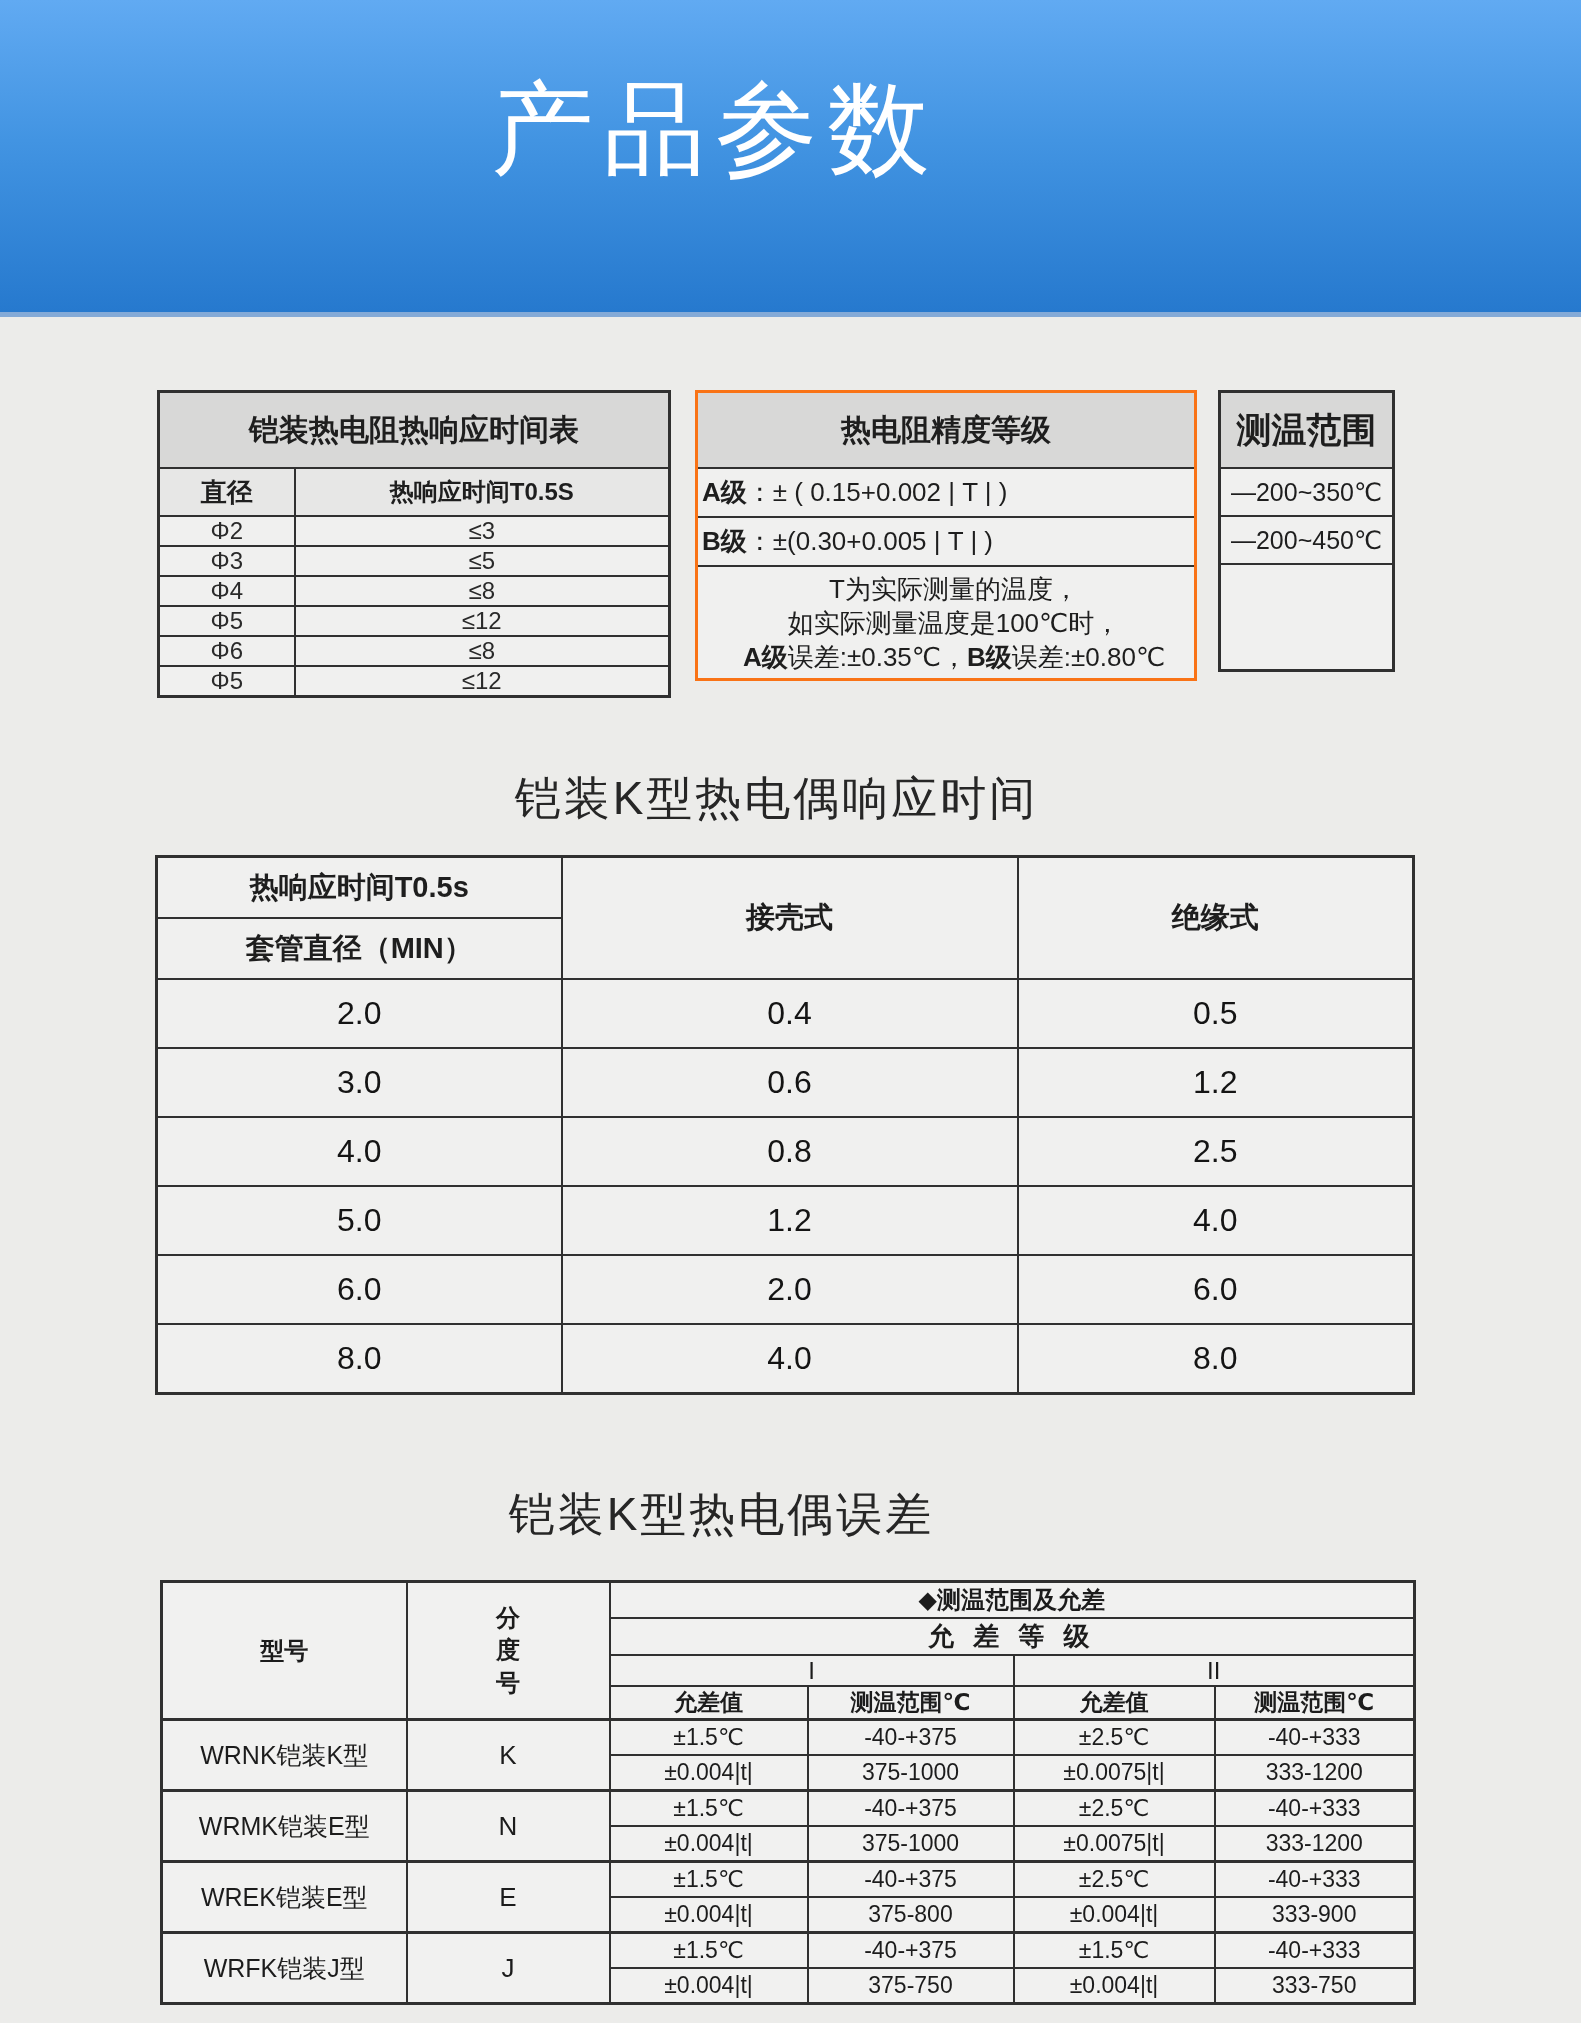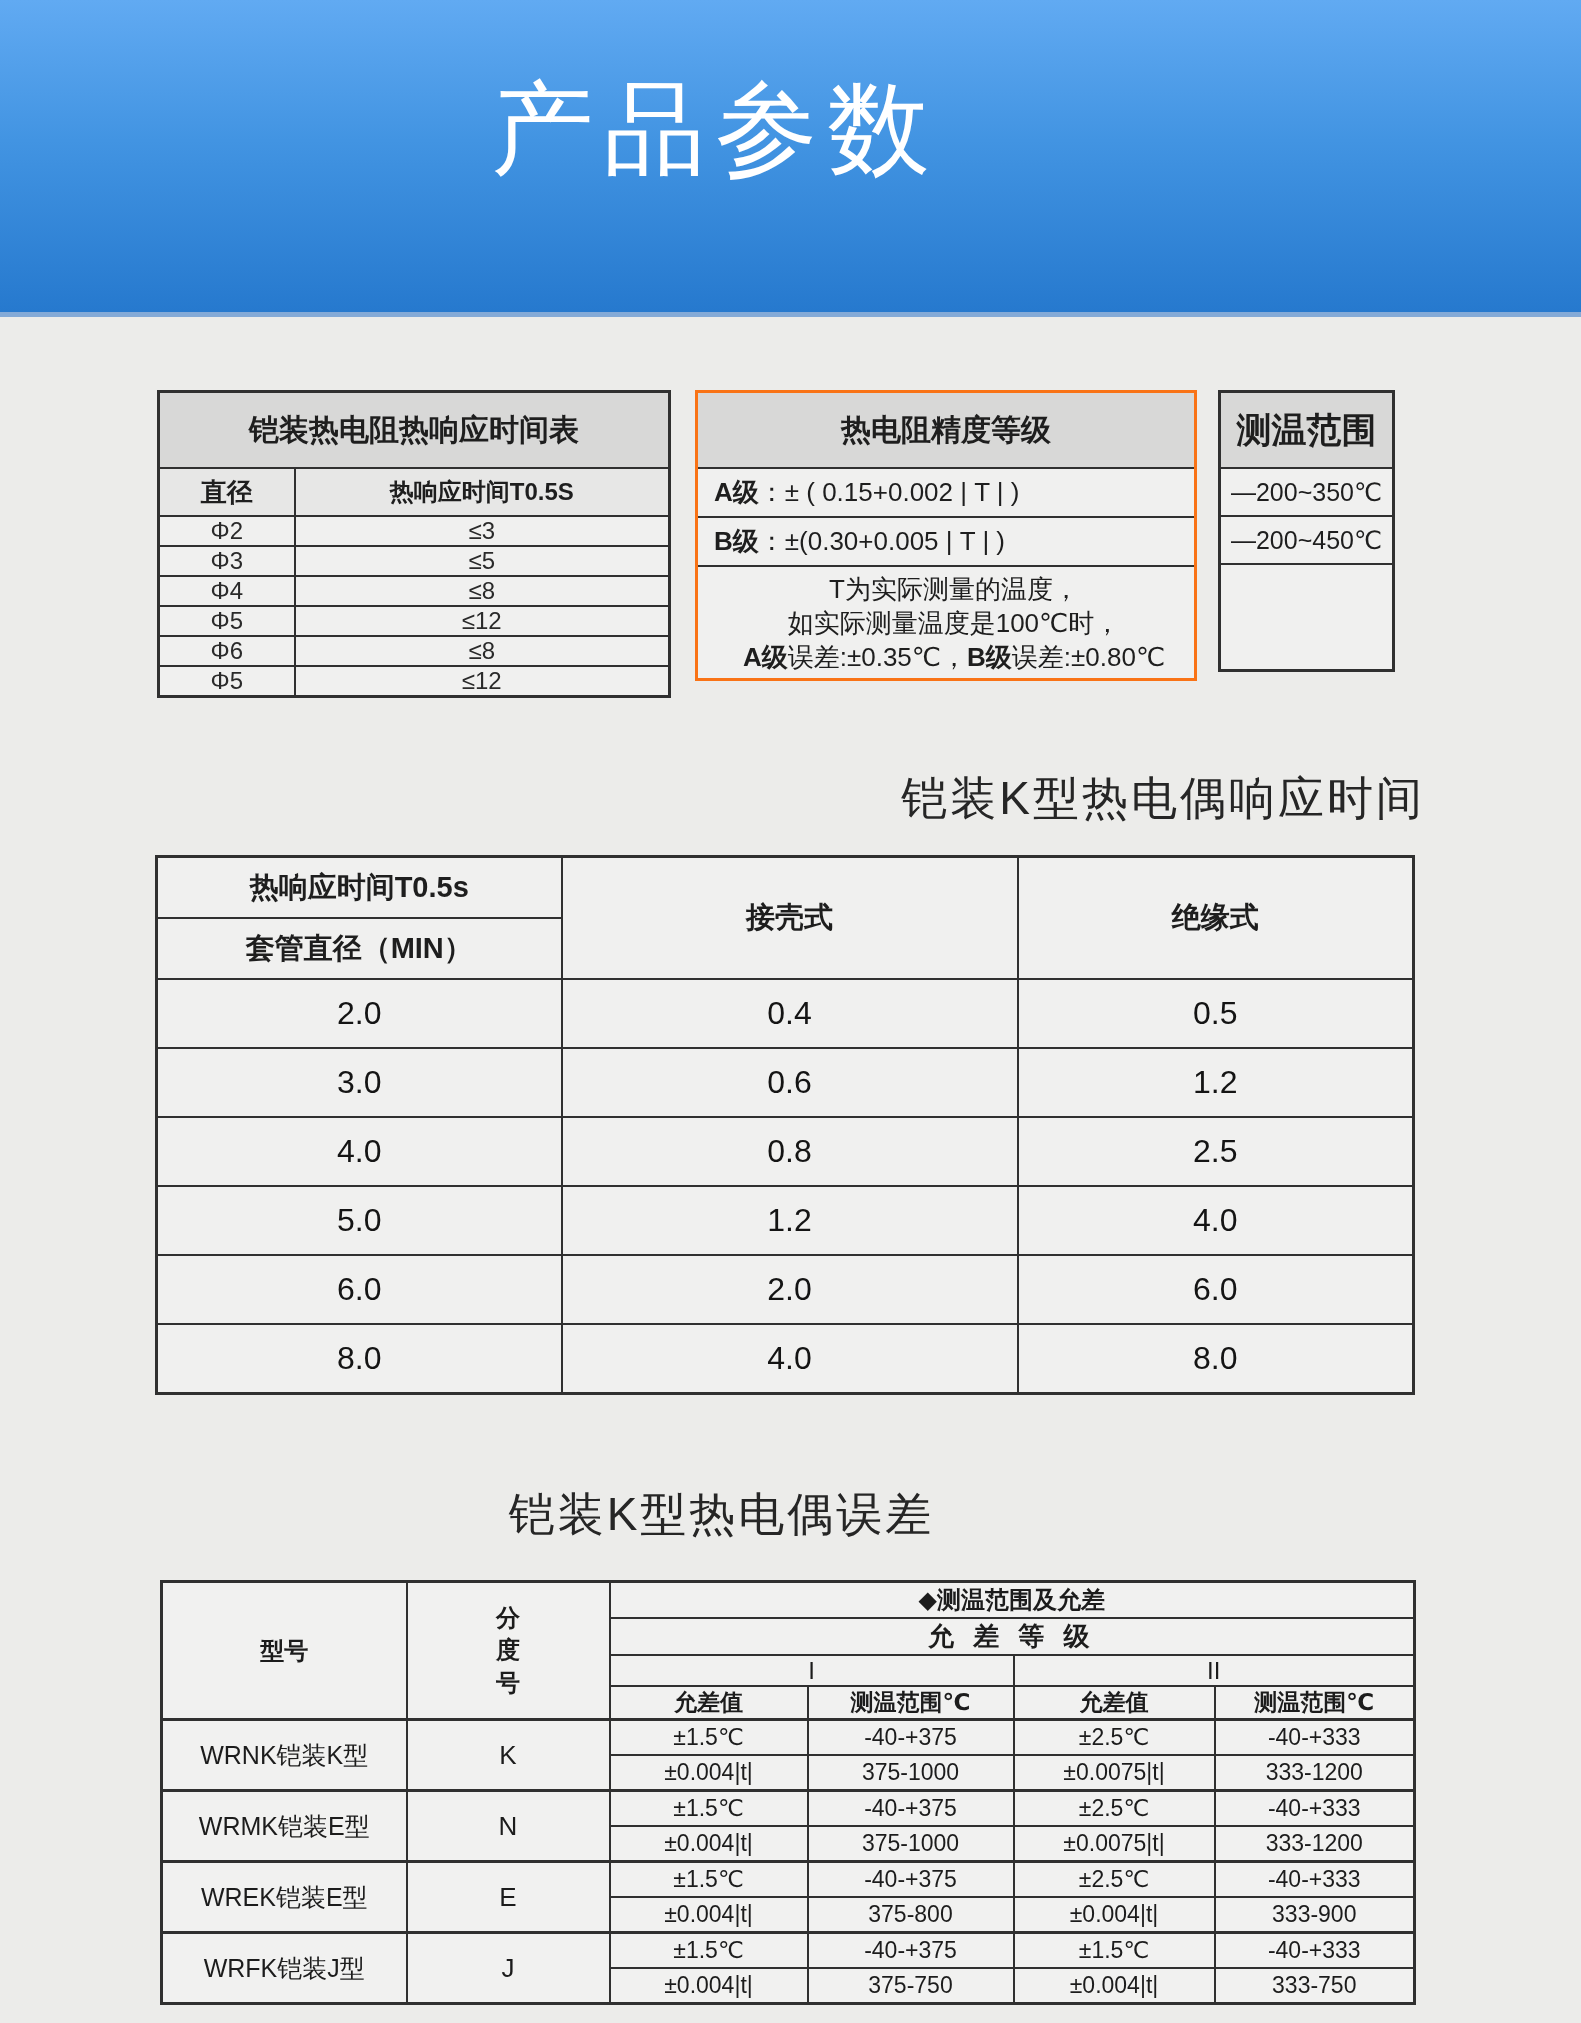--- a/index.html
+++ b/index.html
@@ -31,33 +31,33 @@
   .t1{left:157px;top:390px;width:511px;border:3px solid #303030;padding-left:42px;}
   .t1 .band td{height:74px;font-size:30px;font-weight:bold;}
   .t1 .hdr td{height:46px;background:#e7e7e6;font-weight:bold;}
   .t1 .hdr .c1{font-size:26px;}
   .t1 .hdr .c2{font-size:24px;}
   .t1 .r td{height:23px;font-size:24px;color:#2a2a2a;}
 
   
   .t2{left:695px;top:390px;width:502px;border:3px solid #f97316;}
   .t2 .band td{height:74px;font-size:30px;font-weight:bold;}
-  .t2 .g td{height:47px;font-size:26px;text-align:left;padding-left:16px;}
+  .t2 .g td{height:47px;font-size:26px;text-align:left;padding-left:4px;}
   .t2 .g b{font-weight:bold;}
   .t2 .notes td{height:103px;font-size:26px;text-align:center;padding:4px 0 4px 16px;line-height:34px;}
 
   
   .t3{left:1218px;top:390px;width:177px;border:3px solid #303030;}
   .t3 .band td{height:74px;font-size:35px;font-weight:bold;}
   .t3 .r td{height:46px;font-size:25px;}
   .t3 .filler td{height:104px;}
 
   
   .sec-title{position:absolute;text-align:center;font-size:46px;color:#262626;letter-spacing:3px;}
-  .sec2{left:168px;top:768px;width:1257px;text-align:right;}
+  .sec2{left:148px;top:768px;width:1257px;}
   .sec3{left:160px;top:1484px;width:1253px;padding-right:130px;box-sizing:border-box;}
 
   
   .t4{left:155px;top:855px;width:1257px;border:3px solid #303030;}
   .t4 .h td{font-size:29px;font-weight:bold;height:59px;}
   .t4 .r td{height:67px;font-size:32px;color:#141414;}
 
   
   .t5{left:160px;top:1580px;width:1253px;border:3px solid #303030;background:#f1f1f0;}
   .t5 td{font-size:23px;color:#1c1c1c;}

